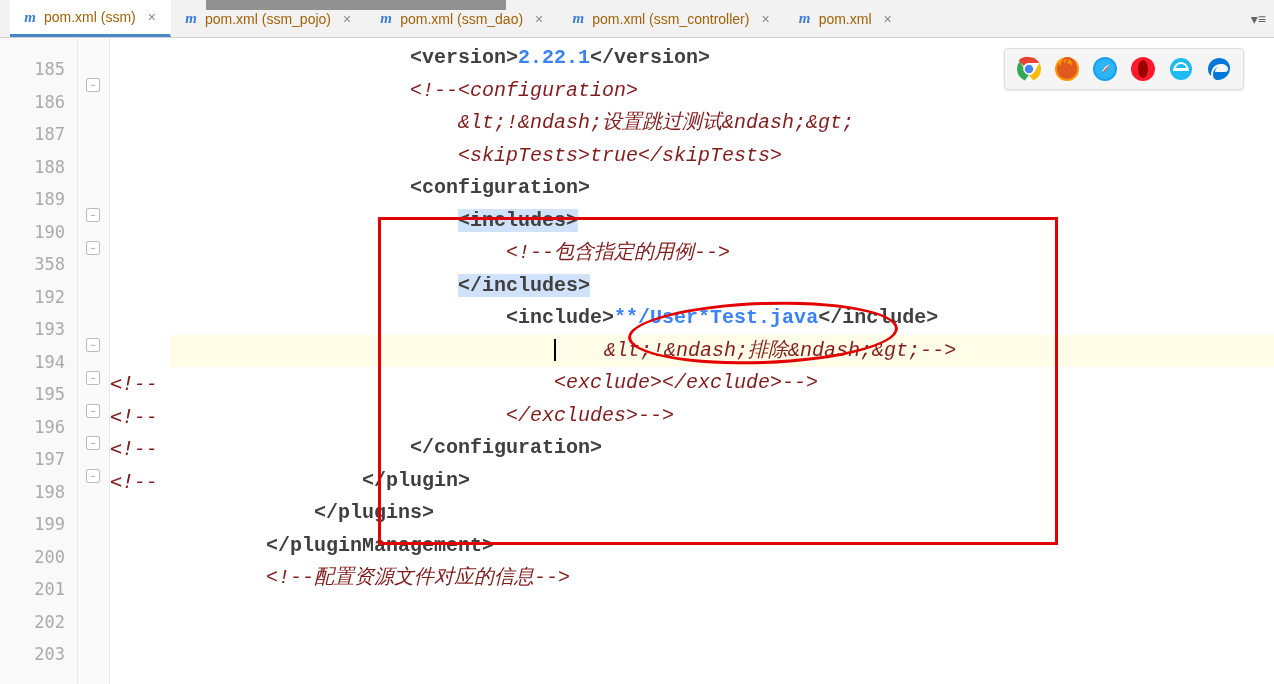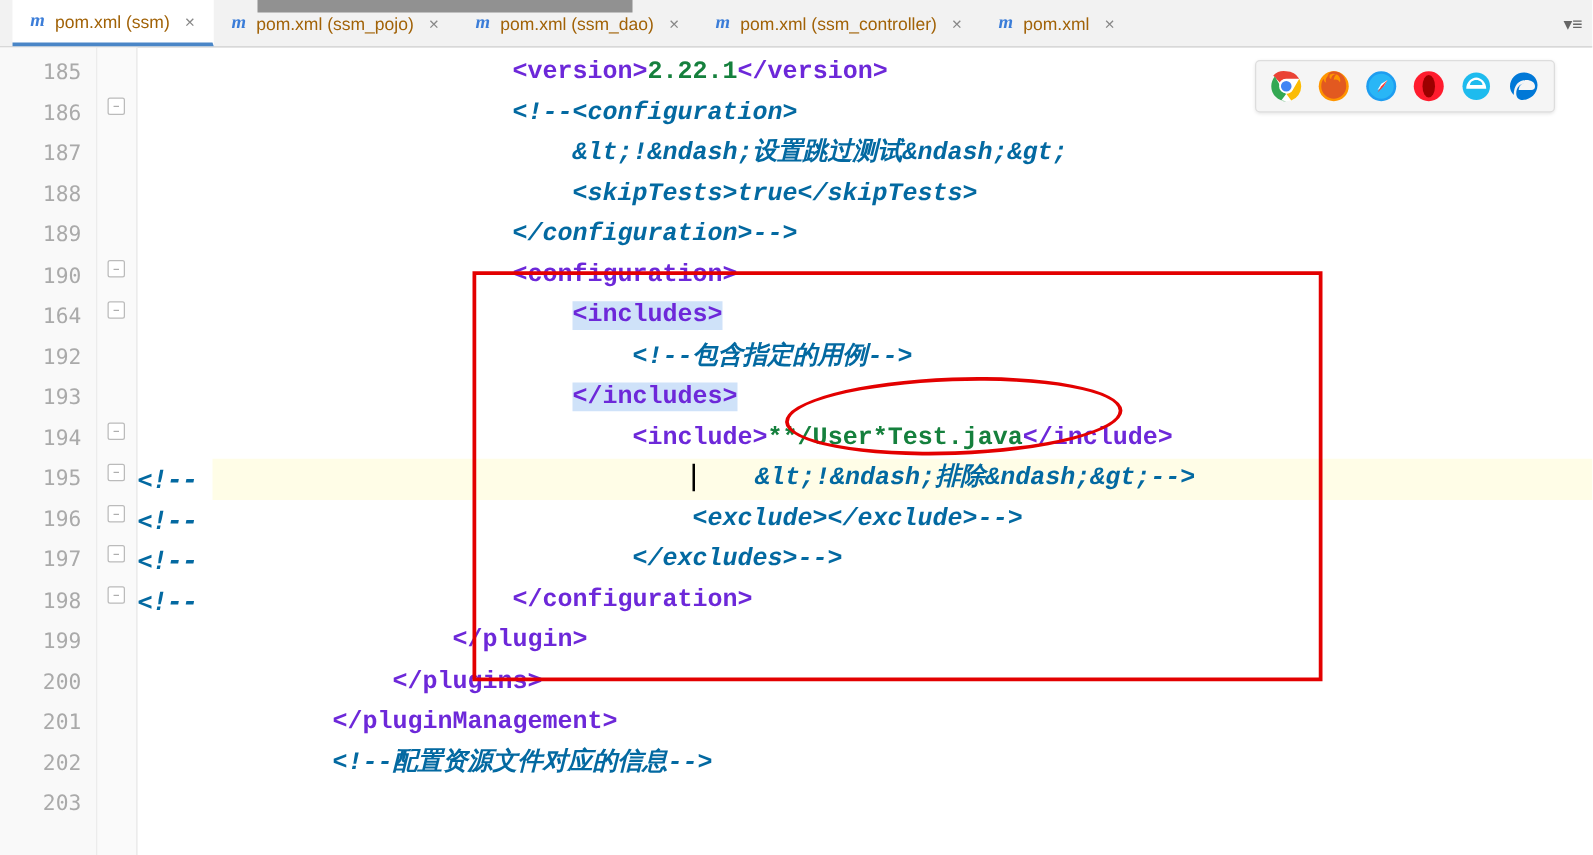--- a/index.html
+++ b/index.html
@@ -9,32 +9,32 @@
     
     .tabs { display: flex; background: #f2f2f2; border-bottom: 1px solid #d0d0d0; height: 38px; align-items: stretch; padding-left: 10px; }
     .tab { display: flex; align-items: center; padding: 0 12px; gap: 6px; border-right: 1px solid transparent; cursor: pointer; position: relative; }
     .tab.active { background: #fff; border-bottom: 3px solid #4a86c7; }
     .tab-icon { width: 16px; height: 16px; display: inline-flex; align-items: center; justify-content: center; color: #3b7dd8; font-weight: bold; font-style: italic; font-family: Georgia, serif; font-size: 15px; }
     .tab-label { color: #a16207; font-size: 14px; }
     .tab-close { color: #888; font-size: 14px; margin-left: 4px; padding: 0 2px; }
     .tabs-more { margin-left: auto; padding: 0 8px; display: flex; align-items: center; color: #666; }
     
     .editor { display: flex; height: calc(100% - 38px); position: relative; }
-    .gutter { width: 78px; background: #f9f9f9; border-right: 1px solid #e8e8e8; padding-top: 4px; }
+    .gutter { width: 78px; background: #f9f9f9; border-right: 1px solid #e8e8e8; padding-top: 15px; }
     .fold-col { width: 32px; background: #fafafa; border-right: 1px solid #e8e8e8; padding-top: 4px; position: relative; }
     .line-num { height: 32.5px; line-height: 32.5px; text-align: right; padding-right: 12px; color: #aaa; font-family: "Consolas", monospace; font-size: 17px; }
     .fold-mark { position: absolute; left: 8px; width: 14px; height: 14px; border: 1px solid #bbb; border-radius: 2px; background: #fff; display: flex; align-items: center; justify-content: center; font-size: 9px; color: #888; }
     
     .code { flex: 1; padding-top: 4px; font-family: "Consolas", "Courier New", monospace; font-size: 20px; position: relative; }
     .code-line { height: 32.5px; line-height: 32.5px; white-space: pre; position: relative; }
     .code-line.current { background: #fffde7; }
     
-    .tag { color: #6d28d9; font-weight: bold; }
-    .txt { color: #15803d; font-weight: bold; }
-    .cmt { color: #0369a1; font-style: italic; font-weight: bold; }
+    .tag { color: #404040; font-weight: bold; }
+    .txt { color: #3b82f6; font-weight: bold; }
+    .cmt { color: #7f1d1d; font-style: italic; font-weight: normal; }
     .hl { background: #cfe2f9; }
     
     .browsers { position: absolute; top: 48px; right: 30px; background: #f5f5f5; border: 1px solid #ddd; border-radius: 4px; padding: 6px 10px; display: flex; gap: 10px; z-index: 40; box-shadow: 0 1px 3px rgba(0,0,0,0.1); }
     .browser-icon { width: 28px; height: 28px; border-radius: 50%; display: flex; align-items: center; justify-content: center; }
     
     .red-box { position: absolute; border: 3px solid #e30000; pointer-events: none; z-index: 30; }
     .red-ellipse { position: absolute; border: 3px solid #e30000; border-radius: 50%; pointer-events: none; z-index: 30; transform: rotate(-2deg); }
     
     .cursor-caret { display: inline-block; width: 2px; height: 22px; background: #000; vertical-align: middle; }
     
@@ -76,21 +76,21 @@
 </div>
 
 <div class="editor">
   <div class="gutter">
     <div class="line-num">185</div>
     <div class="line-num">186</div>
     <div class="line-num">187</div>
     <div class="line-num">188</div>
     <div class="line-num">189</div>
     <div class="line-num">190</div>
-    <div class="line-num">164</div>
+    <div class="line-num">358</div>
     <div class="line-num">192</div>
     <div class="line-num">193</div>
     <div class="line-num">194</div>
     <div class="line-num">195</div>
     <div class="line-num">196</div>
     <div class="line-num">197</div>
     <div class="line-num">198</div>
     <div class="line-num">199</div>
     <div class="line-num">200</div>
     <div class="line-num">201</div>
@@ -124,21 +124,20 @@
     <div class="pre-cmt"><span class="cmt">&lt;!--</span></div>
     <div class="pre-cmt"><span class="cmt">&lt;!--</span></div>
     <div class="pre-cmt"><span class="cmt">&lt;!--</span></div>
   </div>
 
   <div class="code">
     <div class="code-line"><span>                    </span><span class="tag">&lt;version&gt;</span><span class="txt">2.22.1</span><span class="tag">&lt;/version&gt;</span></div>
     <div class="code-line"><span>                    </span><span class="cmt">&lt;!--&lt;configuration&gt;</span></div>
     <div class="code-line"><span>                        </span><span class="cmt">&amp;lt;!&amp;ndash;设置跳过测试&amp;ndash;&amp;gt;</span></div>
     <div class="code-line"><span>                        </span><span class="cmt">&lt;skipTests&gt;true&lt;/skipTests&gt;</span></div>
-    <div class="code-line"><span>                    </span><span class="cmt">&lt;/configuration&gt;--&gt;</span></div>
     <div class="code-line"><span>                    </span><span class="tag">&lt;configuration&gt;</span></div>
     <div class="code-line"><span>                        </span><span class="tag hl">&lt;includes&gt;</span></div>
     <div class="code-line"><span>                            </span><span class="cmt">&lt;!--包含指定的用例--&gt;</span></div>
     <div class="code-line"><span>                        </span><span class="tag hl">&lt;/includes&gt;</span></div>
     <div class="code-line"><span>                            </span><span class="tag">&lt;include&gt;</span><span class="txt">**/User*Test.java</span><span class="tag">&lt;/include&gt;</span></div>
     <div class="code-line current"><span>                                </span><span class="cursor-caret"></span><span class="cmt">    </span><span class="cmt">&amp;lt;!&amp;ndash;排除&amp;ndash;&amp;gt;--&gt;</span></div>
     <div class="code-line"><span>                                </span><span class="cmt">&lt;exclude&gt;&lt;/exclude&gt;--&gt;</span></div>
     <div class="code-line"><span>                            </span><span class="cmt">&lt;/excludes&gt;--&gt;</span></div>
     <div class="code-line"><span>                    </span><span class="tag">&lt;/configuration&gt;</span></div>
     <div class="code-line"><span>                </span><span class="tag">&lt;/plugin&gt;</span></div>

